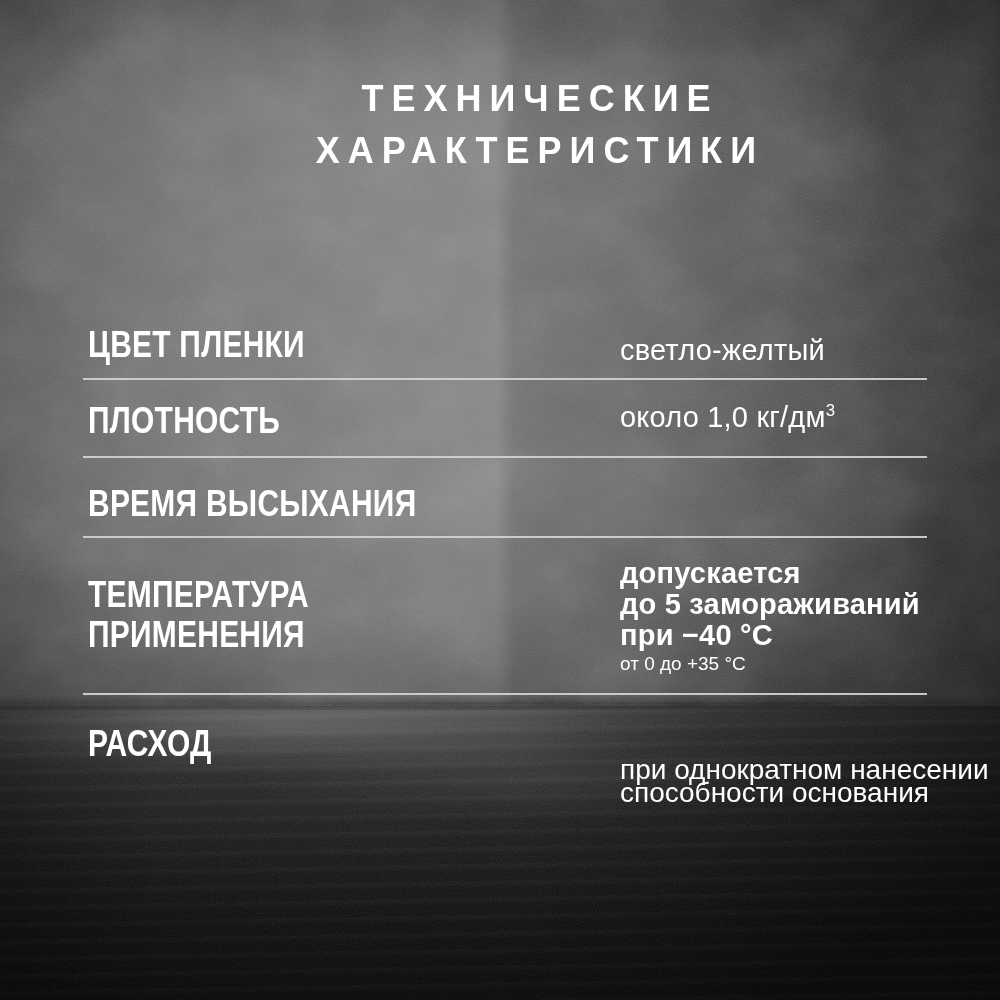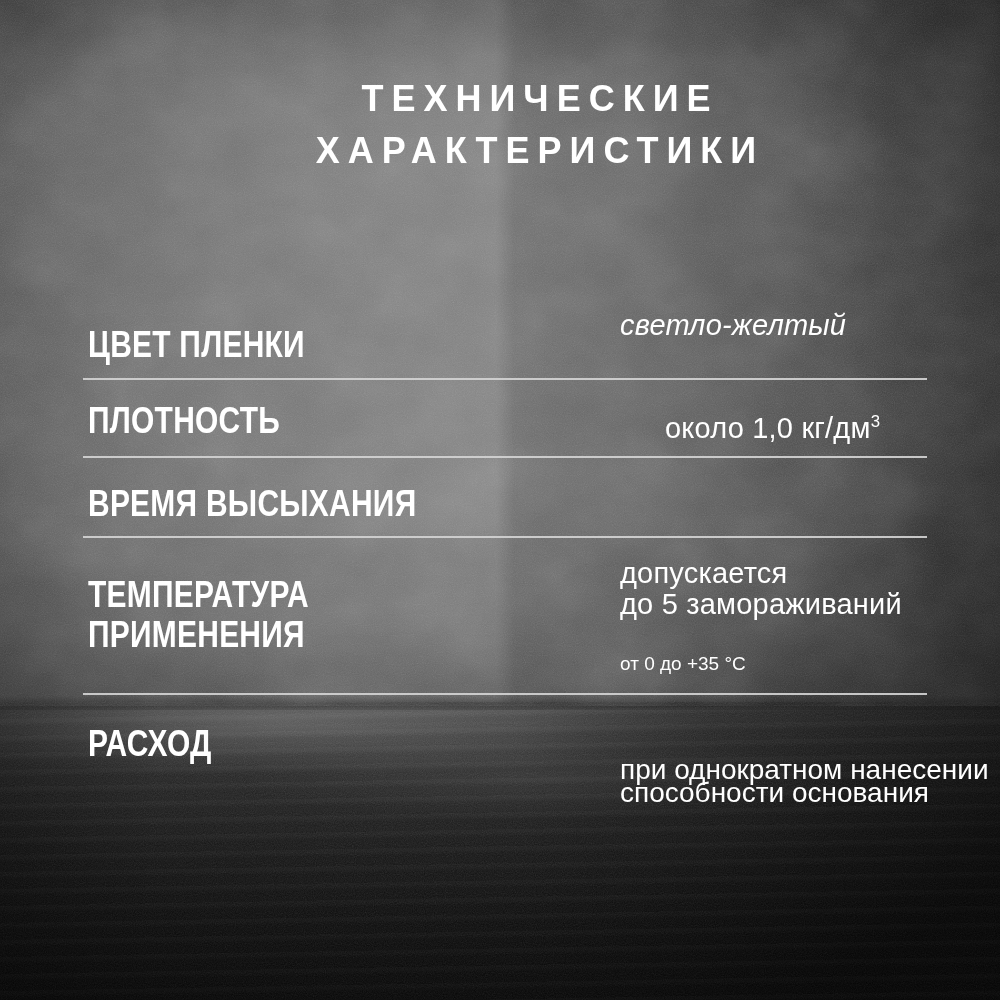--- a/index.html
+++ b/index.html
@@ -96,37 +96,38 @@
   <div class="vignette"></div>
 
   <div class="content">
 
     <h1 class="title" style="margin:0;padding-left:40px;">
       <span>ТЕХНИЧЕСКИЕ</span>
       <span>ХАРАКТЕРИСТИКИ</span>
     </h1>
 
     <div class="spec-label" style="top:325px;">ЦВЕТ ПЛЕНКИ</div>
-    <div class="spec-value" style="top:310px;font-style:italic;">светло-желтый</div>
+    <div class="spec-value" style="top:335px;">светло-желтый</div>
     <div class="divider" style="top:378px;"></div>
 
     <div class="spec-label" style="top:401px;">ПЛОТНОСТЬ</div>
-    <div class="spec-value" style="top:413px;margin-left:45px;"><span style="display:inline">около 1,0 кг/дм</span><sup>3</sup></div>
+    <div class="spec-value" style="top:402px;"><span style="display:inline">около 1,0 кг/дм</span><sup>3</sup></div>
     <div class="divider" style="top:456px;"></div>
 
     <div class="spec-label" style="top:484px;">ВРЕМЯ ВЫСЫХАНИЯ</div>
     <div class="divider" style="top:536px;"></div>
 
     <div class="spec-label" style="top:575px;">
       <span>ТЕМПЕРАТУРА</span>
       <span>ПРИМЕНЕНИЯ</span>
     </div>
-    <div class="spec-value" style="top:558px;">
+    <div class="spec-value" style="top:558px;font-weight:bold;">
       <span>допускается</span>
       <span>до 5 замораживаний</span>
+      <span>при −40 °C</span>
     </div>
     <div class="value-note" style="top:652px;">от 0 до +35 °C</div>
     <div class="divider" style="top:693px;"></div>
 
     <div class="spec-label" style="top:724px;">РАСХОД</div>
     <div class="value-note" style="top:758px;font-size:28px;">
       <span>при однократном нанесении</span>
       <span>способности основания</span>
     </div>
 

